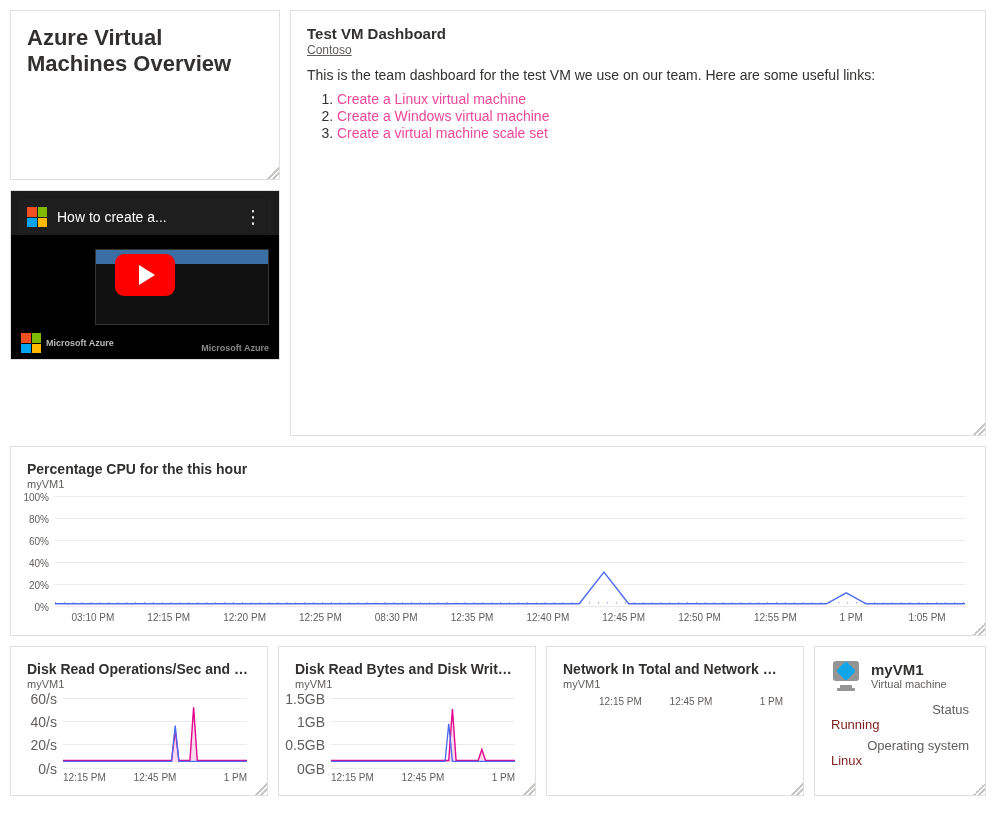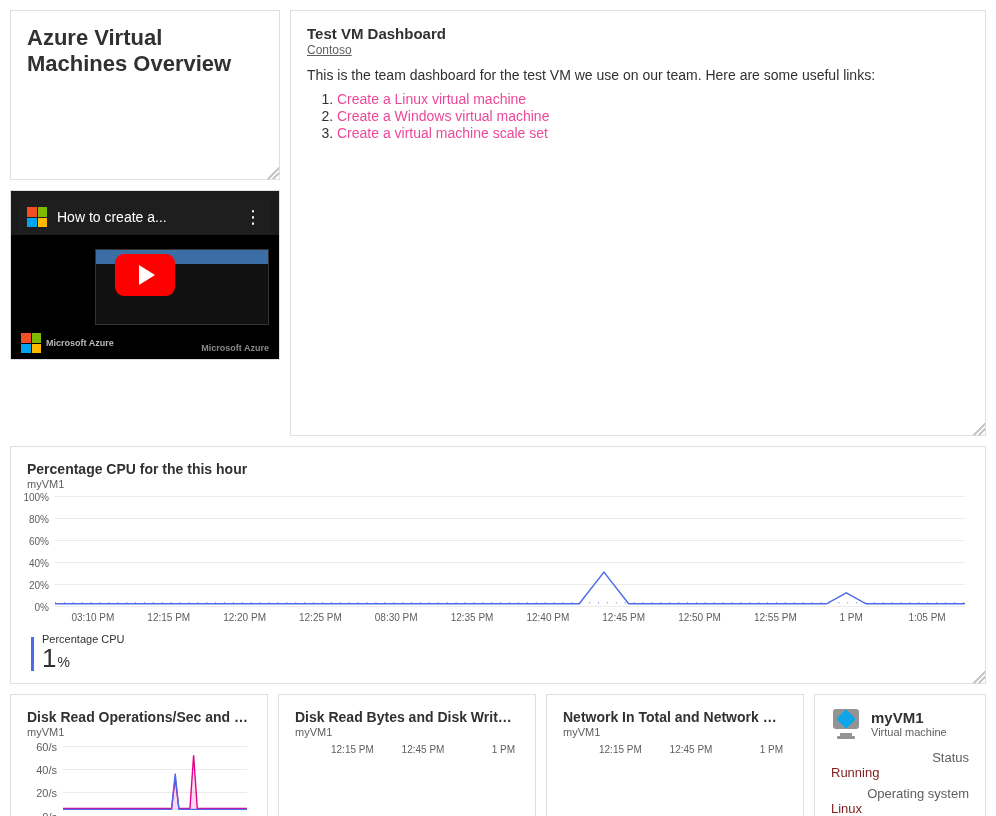--- a/index.html
+++ b/index.html
@@ -68,21 +68,21 @@
   .cpu-line { fill:none; stroke:#4f6bed; stroke-width:1.5;}
   .metric-summary { display:flex; align-items:flex-end; gap:8px; margin-top:10px; padding-left:4px;}
   .metric-bar { width:3px; height:34px; background:#4f6bed;}
   .metric-text .label { font-size:11px; color:#323130;}
   .metric-text .value { font-size:26px; font-weight:400; line-height:1;}
   .metric-text .value .pct { font-size:14px; margin-left:1px;}
   
   .small-tile { width:258px; }
   .mini-chart { position:relative; height:70px; margin:8px 4px 4px 36px;}
   .mini-chart .hline { position:absolute; left:0; right:0; border-top:1px solid #edebe9;}
-  .mini-chart .ylab { position:absolute; right:100%; transform:translateY(-50%); padding-right:6px; font-size:11px; color:#605e5c; white-space:nowrap;}
+  .mini-chart .ylab { position:absolute; right:100%; transform:translateY(-50%); padding-right:6px; font-size:14px; color:#605e5c; white-space:nowrap;}
   .mini-chart svg { position:absolute; inset:0;}
   .mini-xaxis { display:flex; margin:4px 4px 0 36px; font-size:10px; color:#605e5c;}
   .mini-xaxis span { flex:1; }
   .mini-xaxis span:nth-child(2){text-align:center;}
   .mini-xaxis span:nth-child(3){text-align:right;}
   .line-blue { fill:none; stroke:#4f6bed; stroke-width:1.5;}
   .line-pink { fill:none; stroke:#e3008c; stroke-width:1.5;}
   .area-pink { fill:#e3008c; opacity:.15;}
   
   .vm-tile { width:174px; }
@@ -191,27 +191,20 @@
       <span>12:25 PM</span>
         <span>08:30 PM</span>
         <span>12:35 PM</span>
       <span>12:40 PM</span>
         <span>12:45 PM</span>
         <span>12:50 PM</span>
       <span>12:55 PM</span>
         <span>1 PM</span>
         <span>1:05 PM</span>
     </div>
-    <div class="metric-summary">
-      <div class="metric-bar"></div>
-      <div class="metric-text">
-        <div class="label">Percentage CPU</div>
-        <div class="value"><span>1</span><span class="pct">%</span></div>
-      </div>
-    </div>
     <div class="resize-handle"></div>
   </div>
 </div>
 
 <div class="row">
 
   <div class="tile small-tile">
     <div class="tile-title ellipsis">Disk Read Operations/Sec and Dis...</div>
     <div class="tile-sub">myVM1</div>
     <div class="mini-chart">
@@ -237,20 +230,39 @@
         <span>12:15 PM</span>
         <span>12:45 PM</span>
         <span>1 PM</span>
       </div>
     <div class="resize-handle"></div>
   </div>
 
   <div class="tile small-tile">
     <div class="tile-title ellipsis">Disk Read Bytes and Disk Write By...</div>
     <div class="tile-sub">myVM1</div>
+    <div class="mini-chart">
+      <div class="hline" style="top:0%">
+          <span class="ylab">1.5GB</span>
+        </div>
+      <div class="hline" style="top:33%">
+          <span class="ylab">1GB</span>
+        </div>
+      <div class="hline" style="top:66%">
+          <span class="ylab">0.5GB</span>
+        </div>
+      <div class="hline" style="top:100%">
+          <span class="ylab">0GB</span>
+        </div>
+      <svg viewBox="0 0 200 70" preserveAspectRatio="none">
+        <polygon class="area-pink" points="0,68 128,68 132,12 136,68 160,68 164,56 168,68 200,68 200,70 0,70"></polygon>
+        <polyline class="line-pink" points="0,68 128,68 132,12 136,68 160,68 164,56 168,68 200,68"></polyline>
+        <polyline class="line-blue" points="0,69 124,69 128,28 132,69 200,69"></polyline>
+      </svg>
+    </div>
     <div class="mini-xaxis">
         <span>12:15 PM</span>
         <span>12:45 PM</span>
         <span>1 PM</span>
       </div>
     <div class="resize-handle"></div>
   </div>
 
   <div class="tile small-tile">
     <div class="tile-title ellipsis">Network In Total and Network Out...</div>

